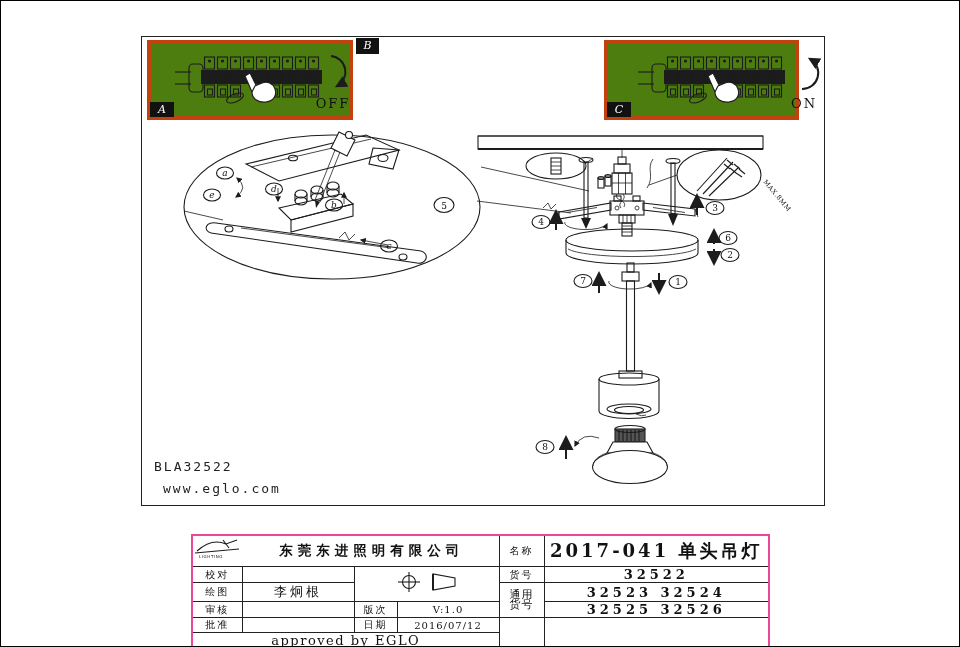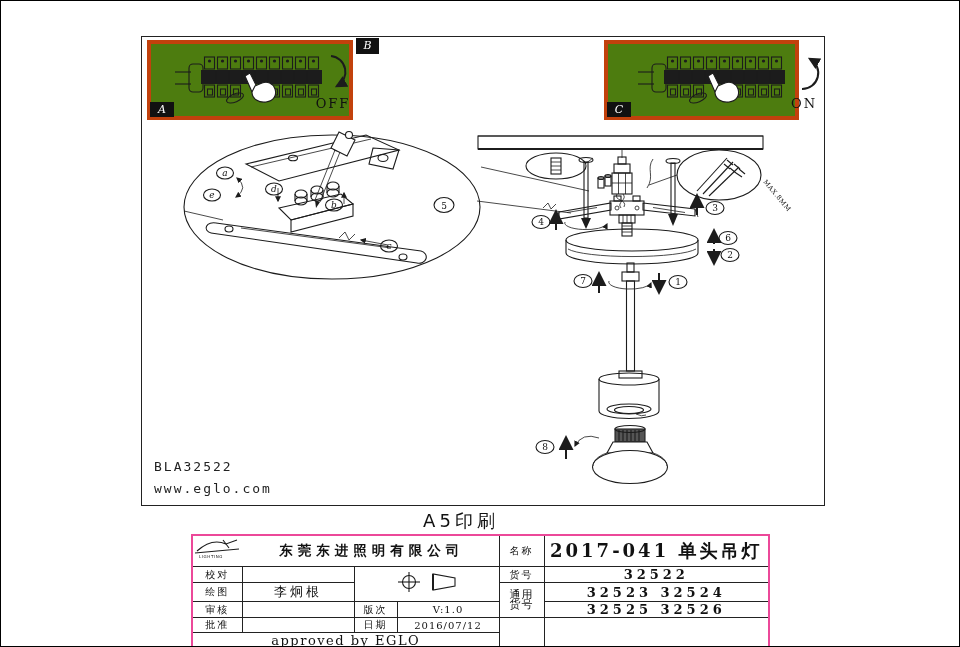--- a/index.html
+++ b/index.html
@@ -376,23 +376,22 @@
   <div class="panel" style="left:603px;top:39px;width:195px;height:80px">
     <svg width="213" height="76" viewBox="0 0 213 76">
       <use href="#breaker" x="12" y="8" width="150" height="52"></use>
       <path d="M176,45 A16,16 0 0 0 184,15" class="thick" marker-end="url(#arrbig)"></path>
       <text x="178" y="64" text-anchor="middle" class="action">ON</text>
     </svg>
     <div class="tab">C</div>
   </div>
 
   <div class="code-text" style="left:153px;top:458px">BLA32522</div>
-  <div class="code-text" style="left:153px;top:480px">www.eglo.com</div>
-
-  <div class="print-note">A5印刷</div>
+  <div class="code-text" style="left:162px;top:480px">www.eglo.com</div>
+
 
   <table class="tb">
     <colgroup>
       <col style="width:50px">
         <col style="width:112px">
         <col style="width:43px">
       <col style="width:102px">
         <col style="width:45px">
         <col style="width:225px">
     </colgroup>

